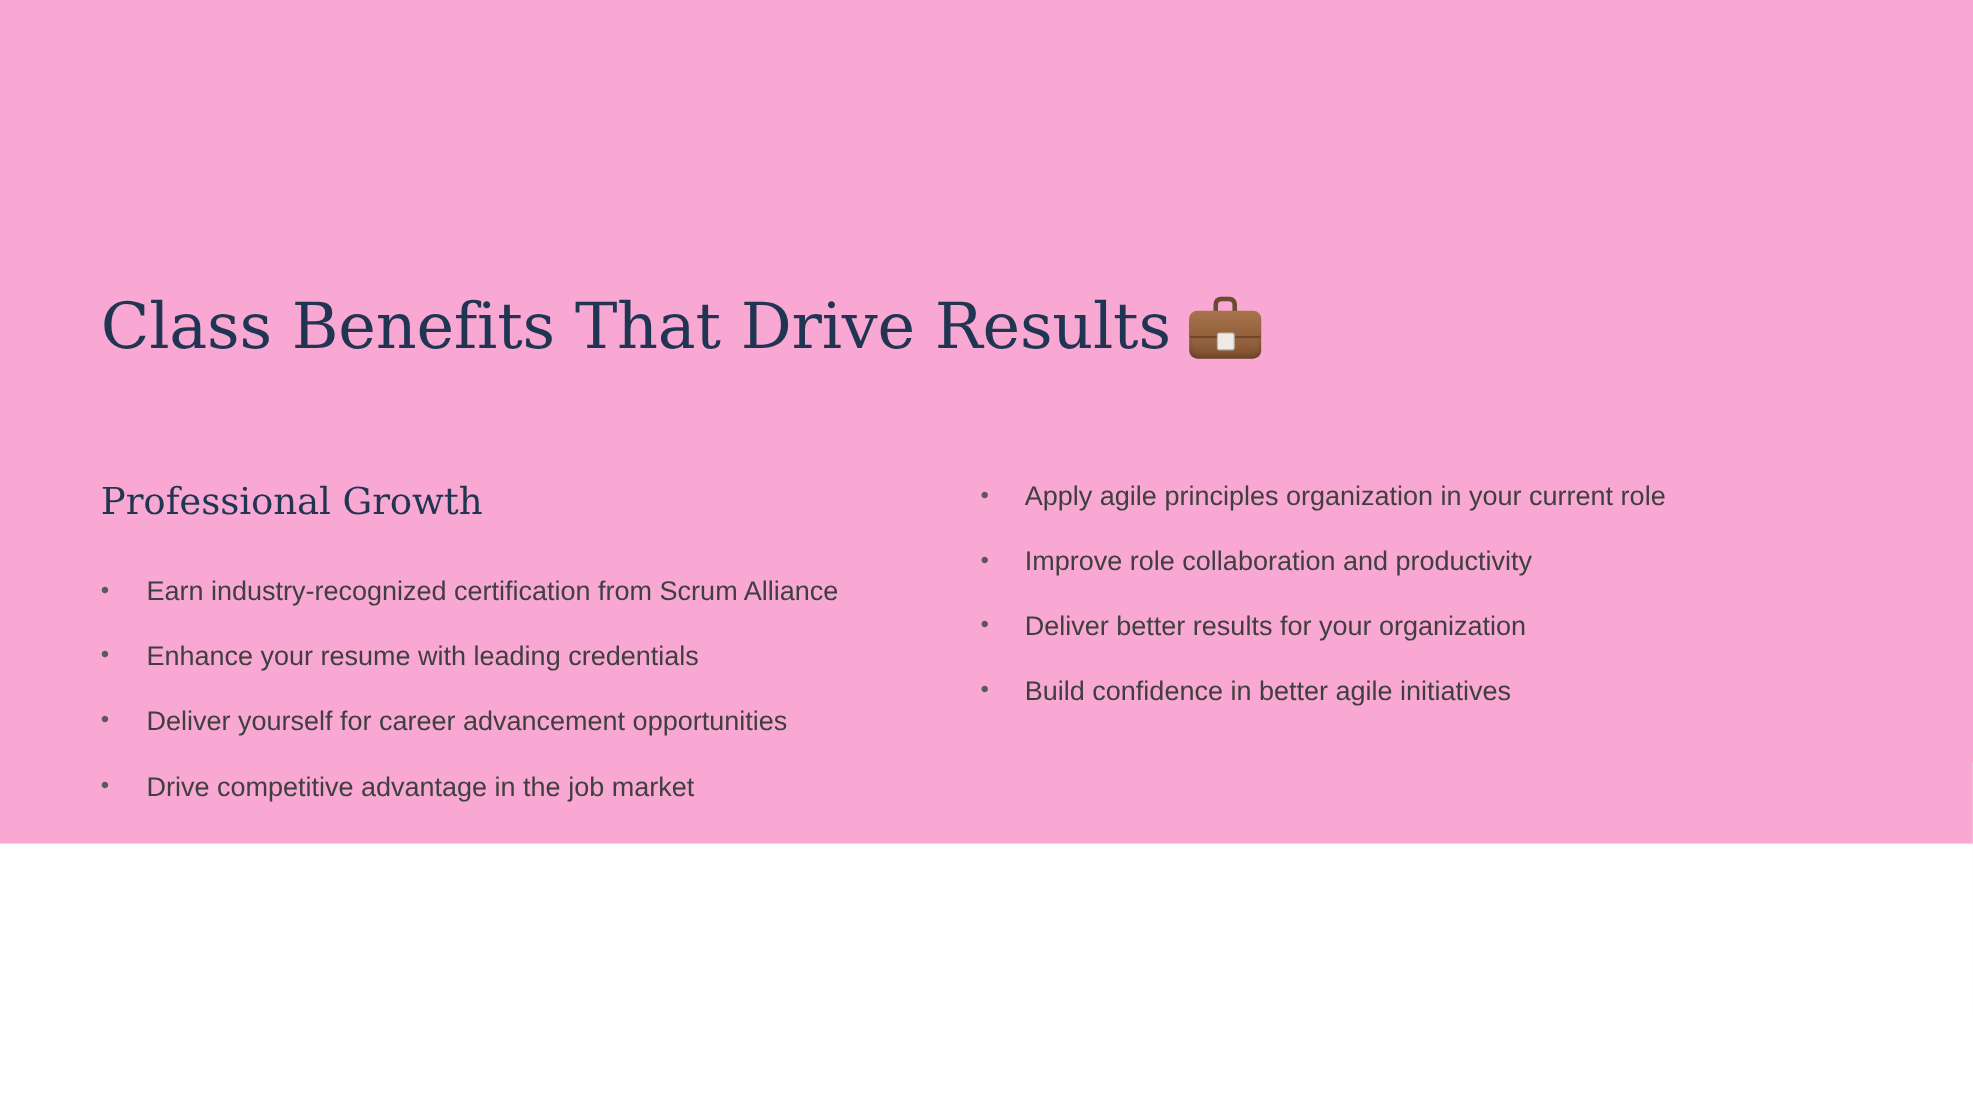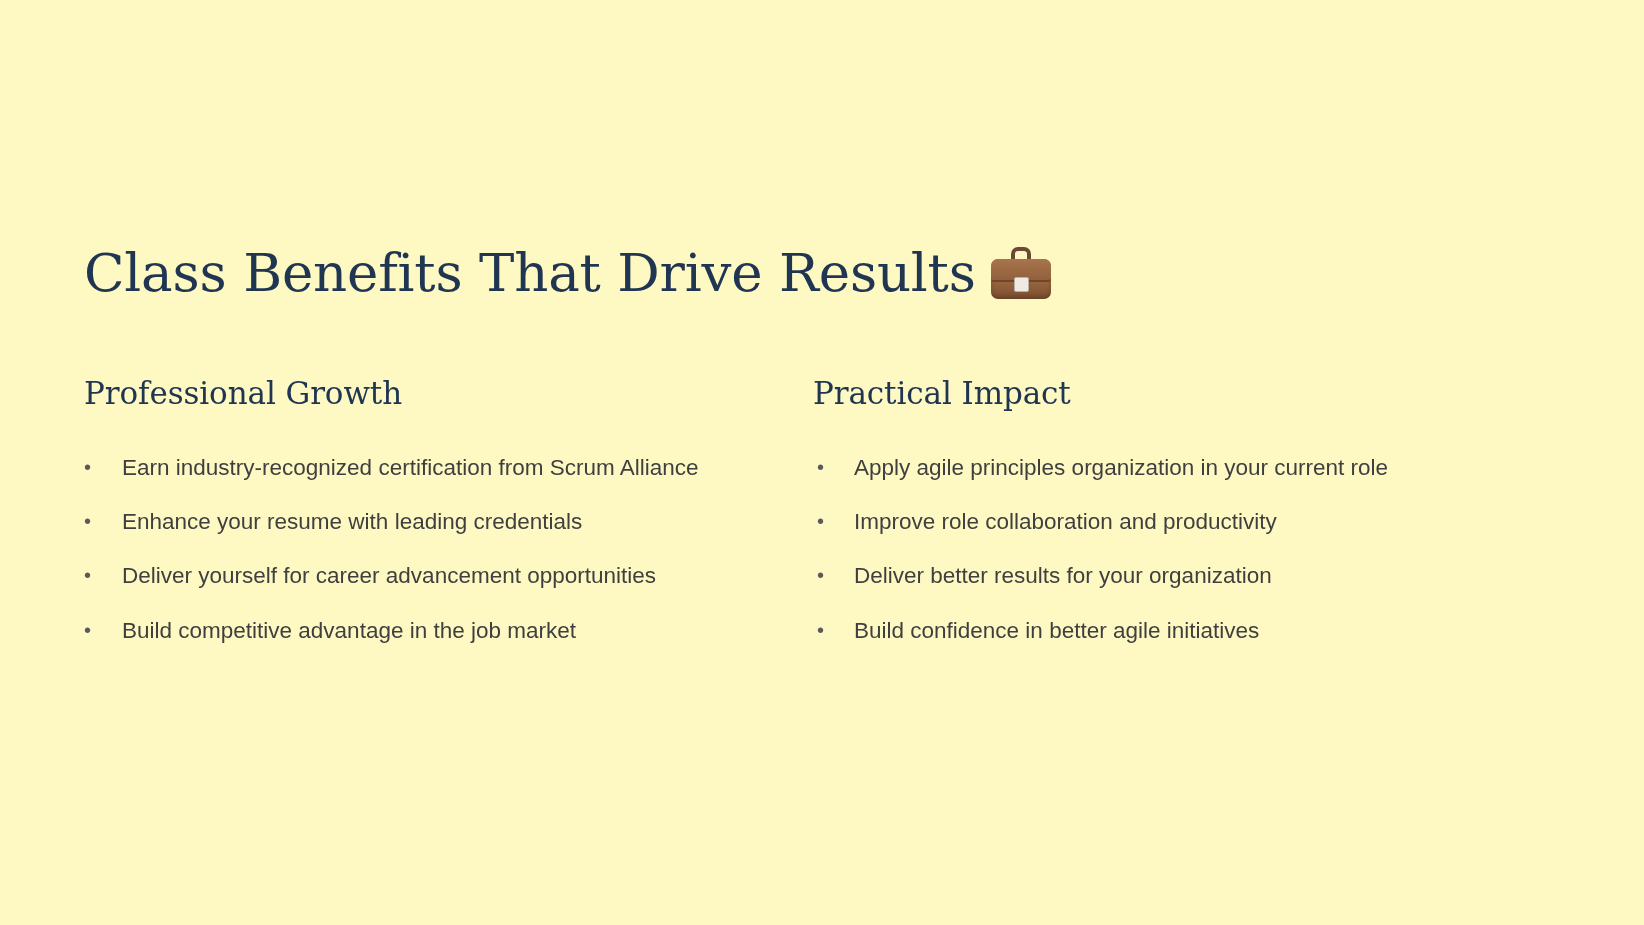--- a/index.html
+++ b/index.html
@@ -11,22 +11,22 @@
     width: 1644px;
     height: 925px;
     overflow: hidden;
     font-family: "Liberation Sans", sans-serif;
     -webkit-font-smoothing: antialiased;
   }
 
   .slide {
     position: relative;
     width: 1644px;
-    height: 925px;
-    background: #fef9c3;
+    height: 703px;
+    background: #f9a8d4;
     box-sizing: border-box;
   }
 
   
   .slide-title {
     position: absolute;
     left: 84px;
     top: 243px;
     display: flex;
     align-items: center;
@@ -92,21 +92,21 @@
     background: #efeae4;
     border: 1px solid #b9b2a8;
     border-radius: 2px;
     box-sizing: border-box;
   }
 
   
   .columns {
     position: absolute;
     left: 84px;
-    top: 375px;
+    top: 400px;
     width: 1480px;
     display: flex;
     align-items: flex-start;
     justify-content: center;
   }
   .column {
     box-sizing: border-box;
   }
   .column.left  { width: 729px; }
   .column.right { width: 751px; padding-left: 0px; }
@@ -182,27 +182,26 @@
         <li class="bullet-item">
           <span class="bullet-marker">•</span>
           <span class="bullet-text">Enhance your resume with leading credentials</span>
         </li>
         <li class="bullet-item">
           <span class="bullet-marker">•</span>
           <span class="bullet-text">Deliver yourself for career advancement opportunities</span>
         </li>
         <li class="bullet-item">
           <span class="bullet-marker">•</span>
-          <span class="bullet-text">Build competitive advantage in the job market</span>
+          <span class="bullet-text">Drive competitive advantage in the job market</span>
         </li>
       </ul>
     </div>
 
     <div class="column right">
-      <h2 class="column-heading">Practical Impact</h2>
       <ul class="bullet-list">
         <li class="bullet-item">
           <span class="bullet-marker">•</span>
           <span class="bullet-text">Apply agile principles organization in your current role</span>
         </li>
         <li class="bullet-item">
           <span class="bullet-marker">•</span>
           <span class="bullet-text">Improve role collaboration and productivity</span>
         </li>
         <li class="bullet-item">

